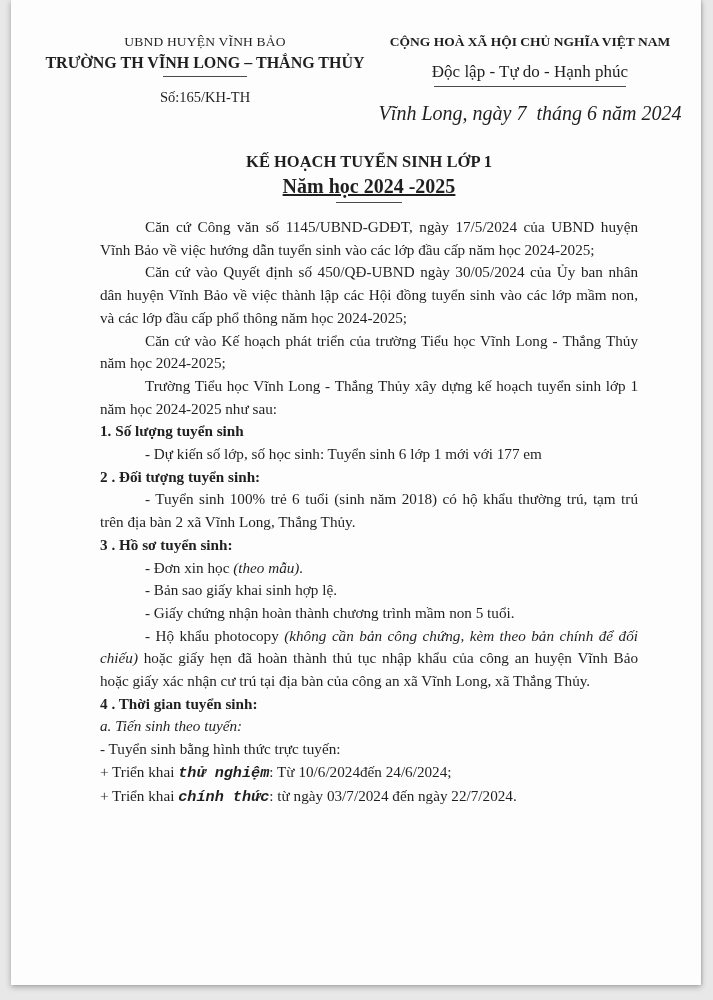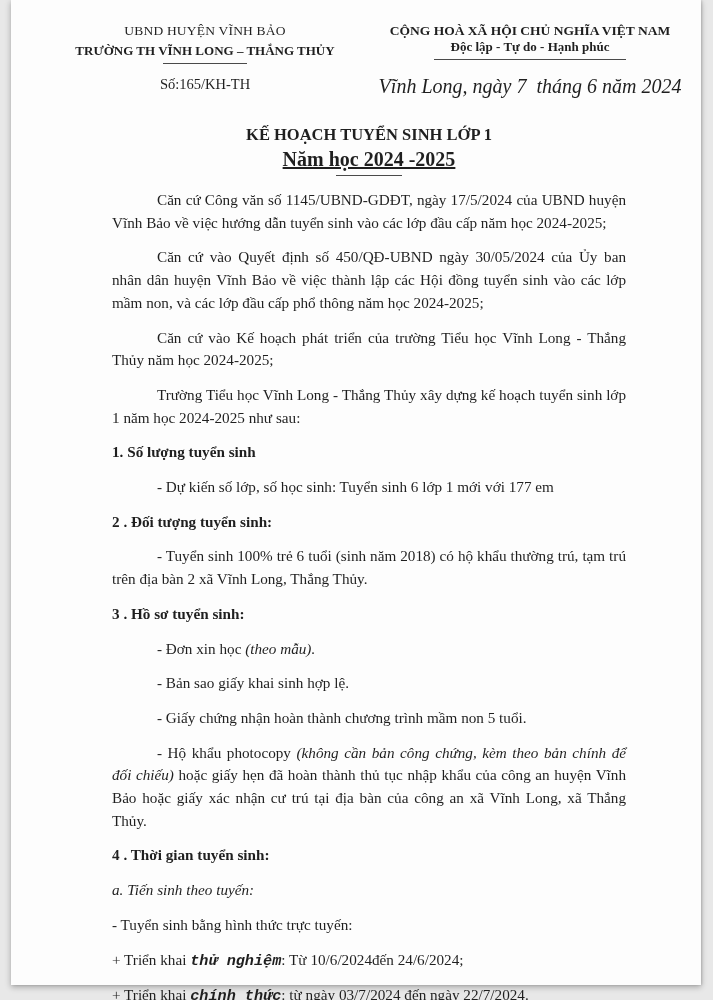--- a/index.html
+++ b/index.html
@@ -10,37 +10,37 @@
     position:relative;
     overflow:hidden;
   }
   .page {
     position:absolute; left:11px; top:0;
     width:690px; height:985px;
     background:#fdfdfd;
     box-shadow:0 2px 6px rgba(0,0,0,.30), 1px 0 2px rgba(0,0,0,.12);
     color:#1f1f1f;
   }
-  .header { display:flex; padding:23px 14px 0 26px; }
+  .header { display:flex; padding:34px 14px 0 26px; }
   .h-left  { width:336px; text-align:center; }
   .h-right { flex:1; text-align:center; }
   .org1 { font-size:13.5px; letter-spacing:.2px; }
-  .org2 { font-size:13px; font-weight:bold; margin-top:4px; }
+  .org2 { font-size:16px; font-weight:bold; margin-top:4px; }
   .rule-s { width:84px; border-top:1.6px solid #4a4a4a; margin:4px auto 0; }
   .doc-no { font-size:14.5px; margin-top:12px; }
   .nat1 { font-size:13.5px; font-weight:bold; }
-  .nat2 { font-size:13px; font-weight:bold; margin-top:0; }
+  .nat2 { font-size:17px; font-weight:normal; margin-top:12px; }
   .rule-l { width:192px; border-top:1.6px solid #4a4a4a; margin:4px auto 0; }
   .date-line { font-size:20px; font-style:italic; margin-top:15px; }
   .title-block { text-align:center; margin:27px 63px 8px 89px; }
   .title1 { font-size:16.5px; font-weight:bold; }
   .title2 { font-size:20px;  font-weight:bold; margin-top:3px;text-decoration:underline; }
   .rule-t { width:66px; border-top:1.6px solid #4a4a4a; margin:4px auto 0; }
   .body-block { margin:13px 63px 0 89px; font-size:15.2px; line-height:22.7px; }
-  .body-block p { margin:12px; }
+  .body-block p { margin:0; }
   .indent  { text-indent:45px; }
   .justify { text-align:justify; }
   .bold { font-weight:bold; }
   .it  { font-style:italic; }
   .bit { font-weight:bold; font-style:italic;font-family:Liberation Mono, monospace; }
 </style>
 </head>
 <body>
 
 <div class="page">

